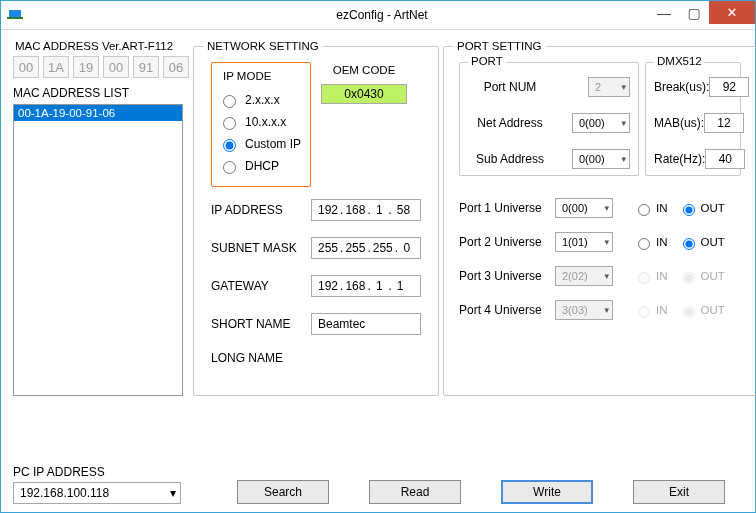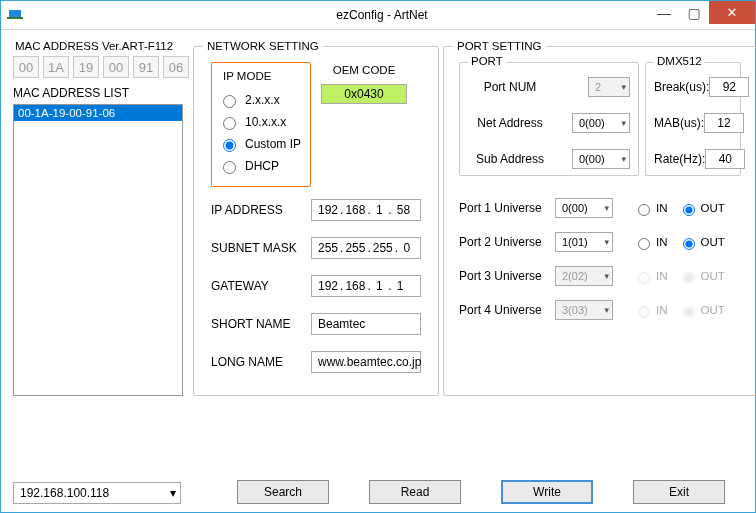--- a/index.html
+++ b/index.html
@@ -208,23 +208,20 @@
           </div>
         </div>
         <div class="form-row">
           <div class="flabel">SHORT NAME</div>
           <div class="textbox">
               <span>Beamtec</span>
             </div>
         </div>
         <div class="form-row">
           <div class="flabel">LONG NAME</div>
-          <div class="textbox">
-              <span>www.beamtec.co.jp</span>
-            </div>
         </div>
       </fieldset>
 
       <fieldset class="port">
         <legend>PORT SETTING</legend>
 
         <div class="port-inner">
           <div class="port-col portgroup">
             <div class="grplabel">PORT</div>
             <div class="port-line">
@@ -327,20 +324,21 @@
                 <input type="radio" name="p4" checked="" disabled="" style="">
                 <span>OUT</span>
               </label>
           </div>
         </div>
       </fieldset>
     </div>
 
     <div class="bottom">
       <div class="pcip">
+        <div class="lbl">PC IP ADDRESS</div>
         <div class="select-wide">
           <span>192.168.100.118</span>
             <span class="chev">▾</span>
         </div>
       </div>
       <div class="btns">
         <div class="btn">Search</div>
         <div class="btn">Read</div>
         <div class="btn primary">Write</div>
         <div class="btn">Exit</div>

